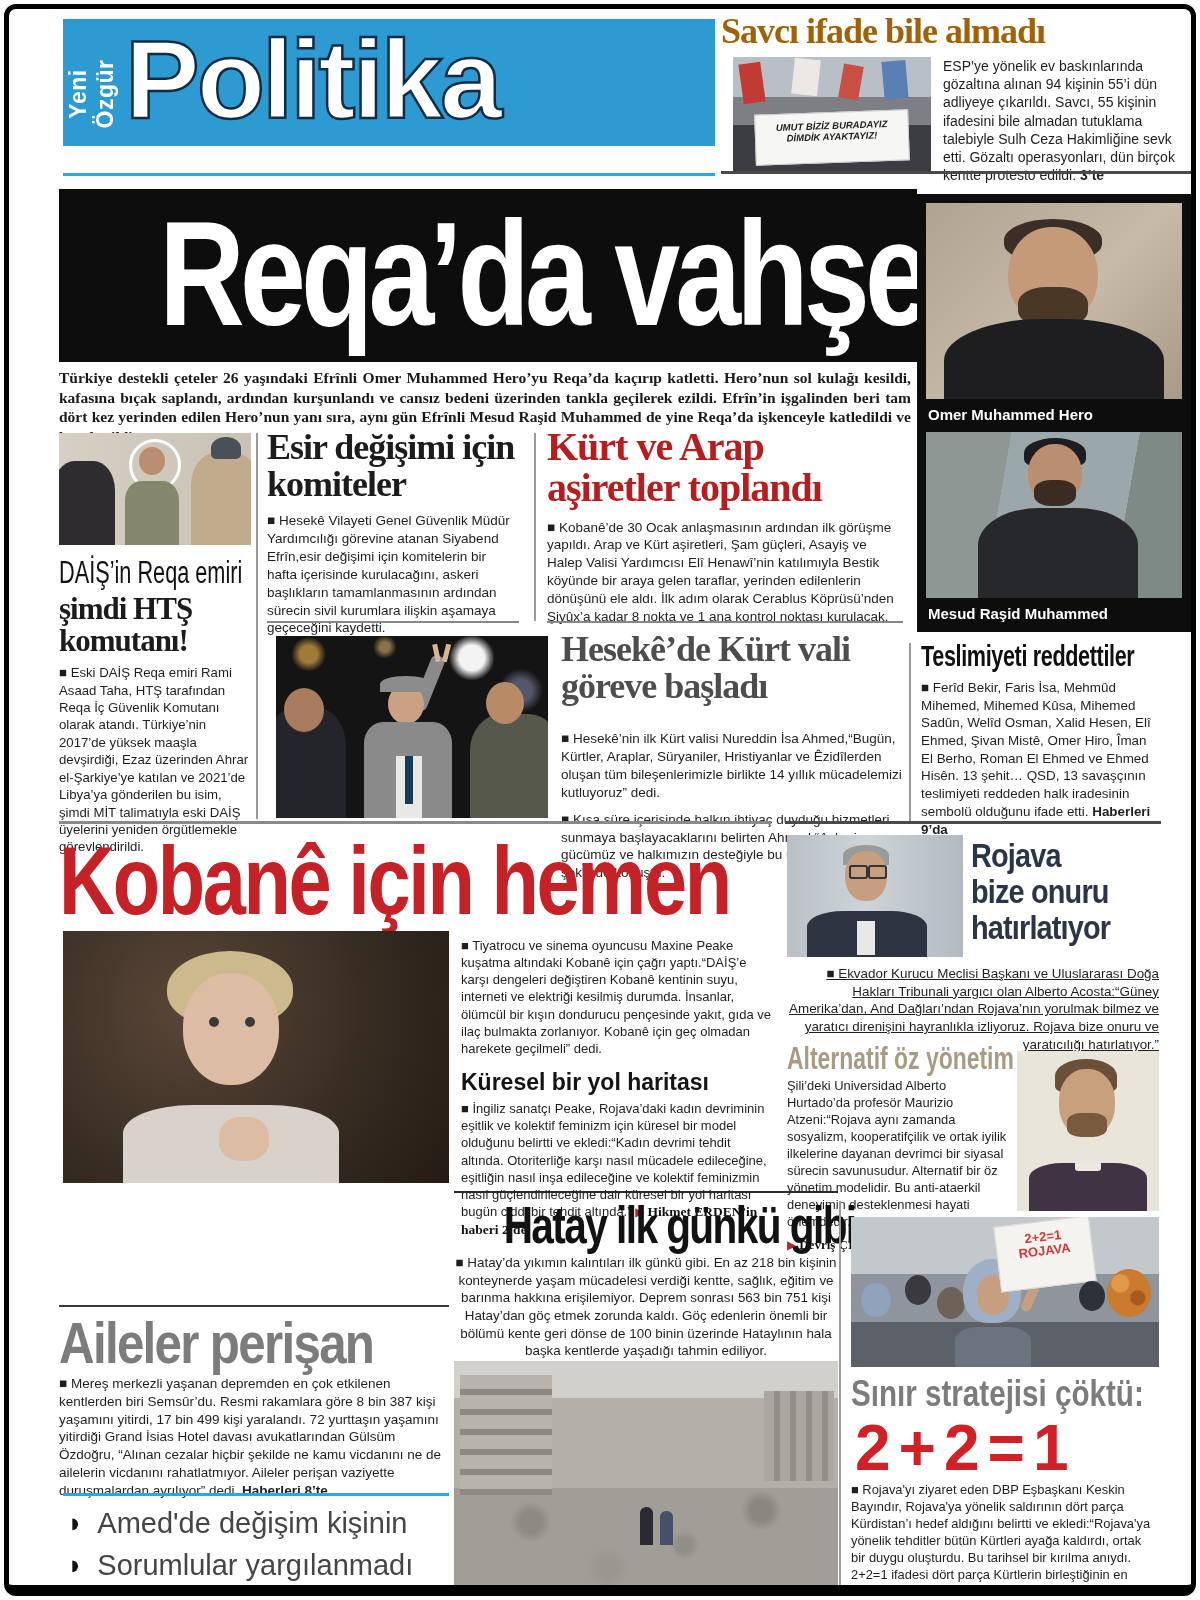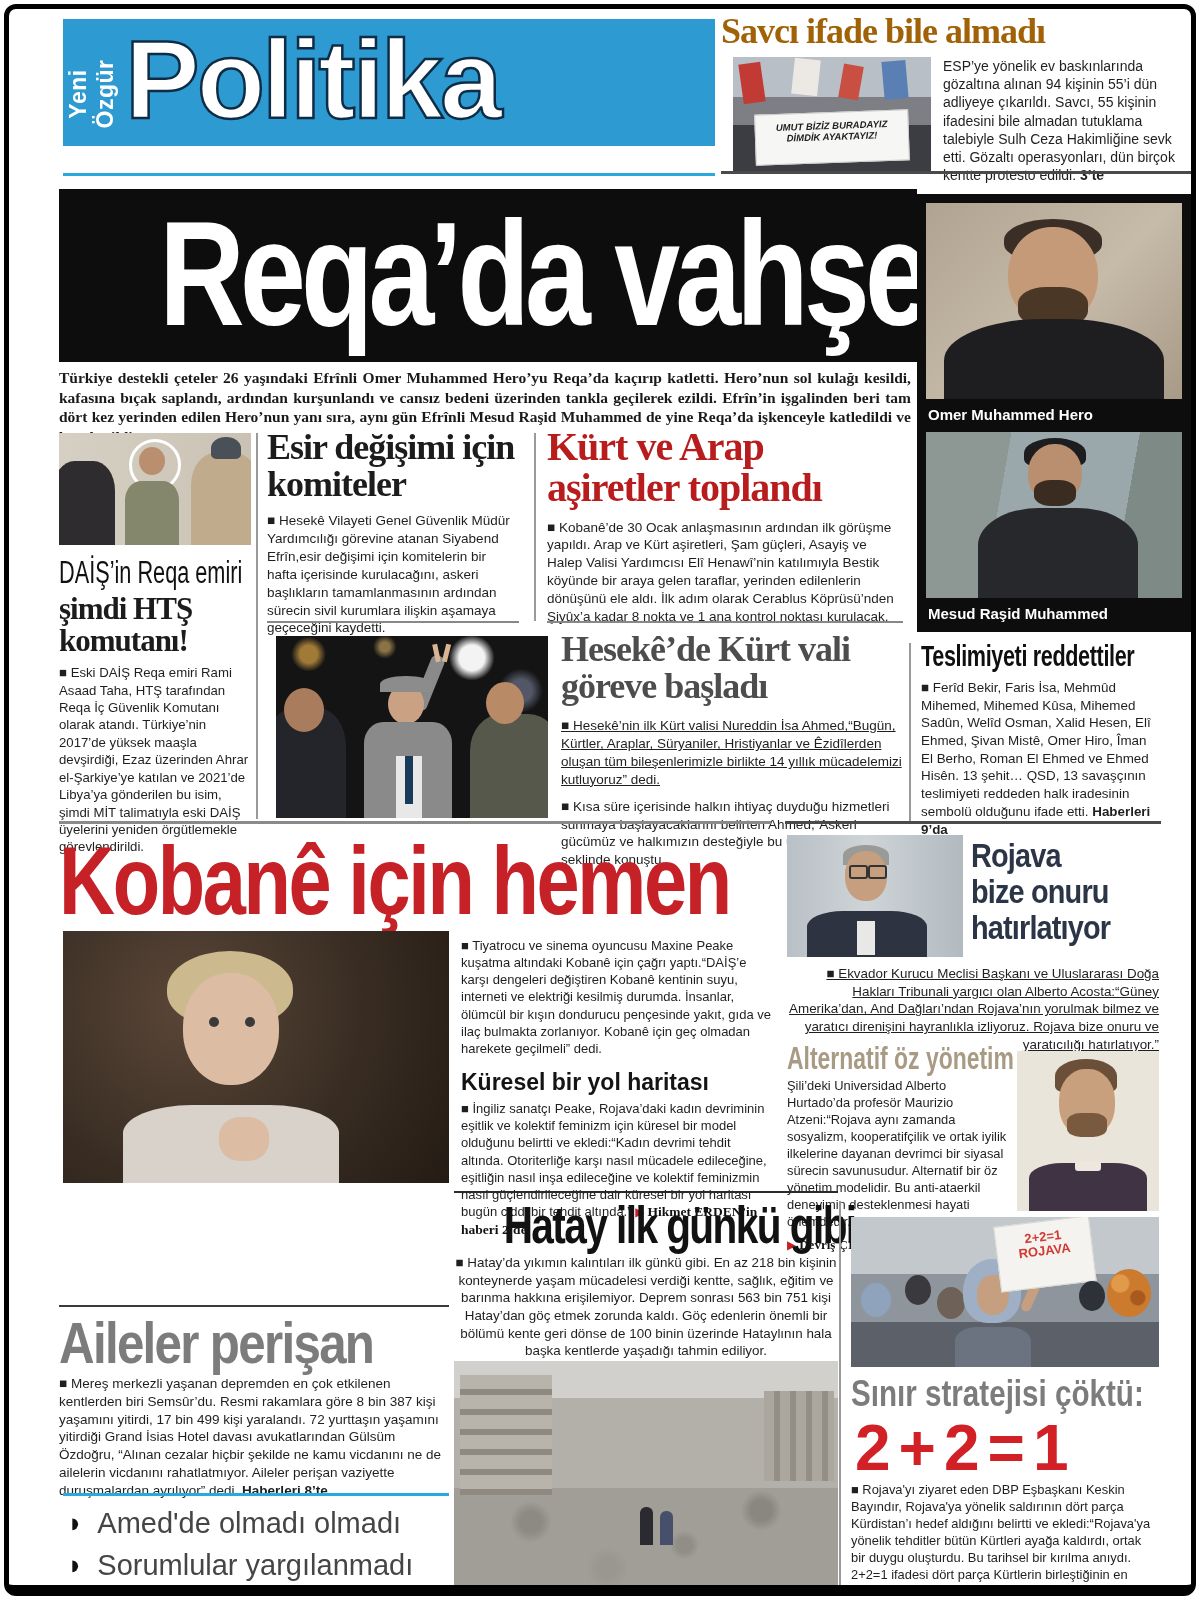--- a/index.html
+++ b/index.html
@@ -119,21 +119,21 @@
     <div class="blob" style="left:112px;top:48px;width:36px;height:40px;background:#caa183;border-radius:50%;"></div>
     <div class="blob" style="left:104px;top:40px;width:52px;height:16px;background:#8c8c8c;border-radius:50% 50% 0 0;"></div>
     <div class="blob" style="left:88px;bottom:0;width:88px;height:96px;background:#8a8a8a;border-radius:22% 22% 0 0;"></div>
     <div class="blob" style="left:120px;bottom:0;width:26px;height:62px;background:#e8e8e8;"></div>
     <div class="blob" style="left:129px;bottom:14px;width:8px;height:48px;background:#1a3a5a;"></div>
     <div class="blob" style="right:-12px;bottom:0;width:90px;height:104px;background:#55584a;border-radius:35% 35% 0 0;"></div>
     <div class="blob" style="right:24px;top:46px;width:38px;height:42px;background:#b98a66;border-radius:50%;"></div>
   </div>
   <div class="abs" style="left:552px;top:622px;width:348px;">
     <div class="serifhead" style="font-size:36px;color:#4d4d4d;">Hesekê’de Kürt vali göreve başladı</div>
-    <div class="body-txt" style="margin-top:13px;text-align:left;text-decoration:underline;">■ Hesekê’nin ilk Kürt valisi Nureddin İsa Ahmed,“Bugün, Kürtler, Araplar, Süryaniler, Hristiyanlar ve Êzidîlerden oluşan tüm bileşenlerimizle birlikte 14 yıllık mücadelemizi kutluyoruz” dedi.</div>
+    <div class="body-txt" style="margin-top:26px;text-align:left;">■ Hesekê’nin ilk Kürt valisi Nureddin İsa Ahmed,“Bugün, Kürtler, Araplar, Süryaniler, Hristiyanlar ve Êzidîlerden oluşan tüm bileşenlerimizle birlikte 14 yıllık mücadelemizi kutluyoruz” dedi.</div>
     <div class="body-txt" style="margin-top:9px;text-align:left;">■ Kısa süre içerisinde halkın ihtiyaç duyduğu hizmetleri sunmaya başlayacaklarını belirten Ahmed,“Askeri gücümüz ve halkımızın desteğiyle bu umudu büyüteceğiz” şeklinde konuştu.</div>
   </div>
   <div class="vr" style="left:900px;top:634px;height:180px;"></div>
 
   <div class="abs" style="left:912px;top:630px;width:240px;">
     <span class="cond" style="font-size:30px;color:#0f0f0f;transform:scaleX(.72);letter-spacing:-.5px;">Teslimiyeti reddettiler</span>
     <div class="body-txt" style="margin-top:6px;text-align:left;font-size:13.4px;">
       <span>■ Ferîd Bekir, Faris İsa, Mehmûd Mihemed, Mihemed Kûsa, Mihemed Sadûn, Welîd Osman, Xalid Hesen, Elî Ehmed, Şivan Mistê, Omer Hiro, Îman El Berho, Roman El Ehmed ve Ehmed Hisên. 13 şehit… QSD, 13 savaşçının teslimiyeti reddeden halk iradesinin sembolü olduğunu ifade etti.</span>
       <b>Haberleri 9’da</b>
     </div>
@@ -206,21 +206,21 @@
   <div class="abs" style="left:50px;top:1300px;">
     <span class="cond" style="font-size:58px;color:#7c7c7c;letter-spacing:-2px;transform:scaleX(.85);">Aileler perişan</span>
   </div>
   <div class="abs body-txt" style="left:50px;top:1366px;width:392px;text-align:left;">
     <span>■ Mereş merkezli yaşanan depremden en çok etkilenen kentlerden biri Semsûr’du. Resmi rakamlara göre 8 bin 387 kişi yaşamını yitirdi, 17 bin 499 kişi yaralandı. 72 yurttaşın yaşamını yitirdiği Grand İsias Hotel davası avukatlarından Gülsüm Özdoğru, “Alınan cezalar hiçbir şekilde ne kamu vicdanını ne de ailelerin vicdanını rahatlatmıyor. Aileler perişan vaziyette duruşmalardan ayrılıyor” dedi.</span>
     <b>Haberleri 8’te</b>
   </div>
   <div class="hr" style="left:54px;top:1484px;width:386px;height:3px;background:#2aa9dc;"></div>
   <div class="abs bullet-line" style="left:58px;top:1498px;">
     <span class="halfmoon">◗</span>
-    <span>Amed'de olmadı olmadı</span>
+    <span>Amed'de değişim kişinin</span>
   </div>
   <div class="abs bullet-line" style="left:58px;top:1540px;">
     <span class="halfmoon">◗</span>
     <span>Sorumlular yargılanmadı</span>
   </div>
 
   <div class="vr" style="left:830px;top:1192px;height:388px;"></div>
   <div class="ph" style="left:842px;top:1208px;width:308px;height:150px;background:linear-gradient(#c3c8cc 0 38%,#8f959c 38% 70%,#5c6068 70%);">
     <div class="blob" style="left:10px;top:66px;width:30px;height:34px;background:#8fa3bd;border-radius:50%;"></div>
     <div class="blob" style="left:54px;top:58px;width:26px;height:30px;background:#3a3a3e;border-radius:50%;"></div>

